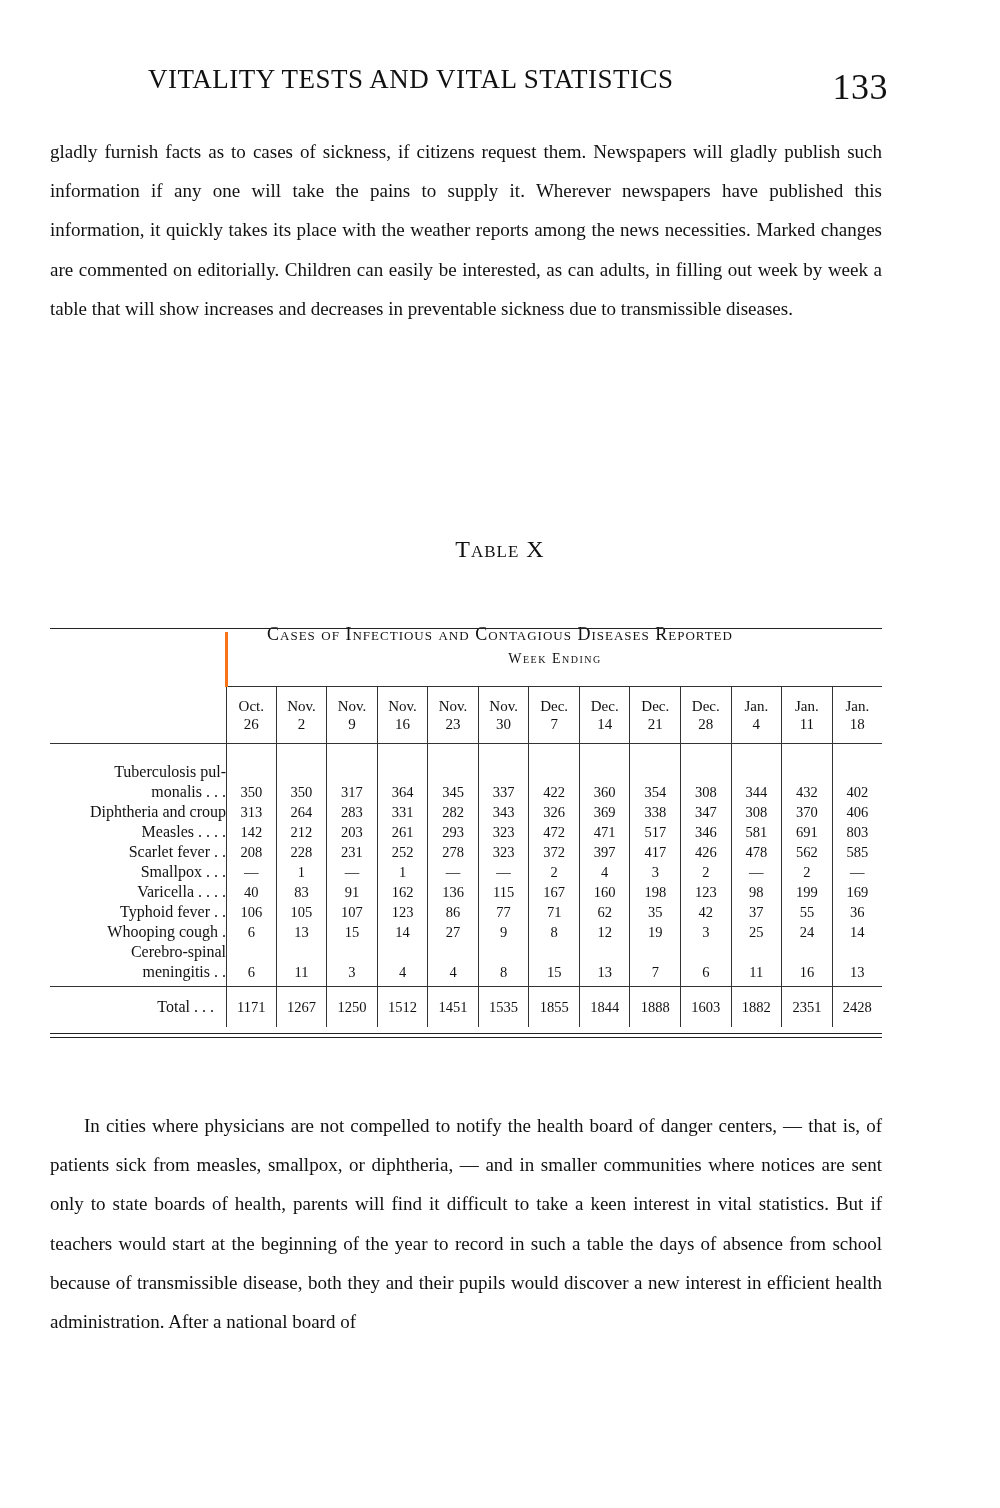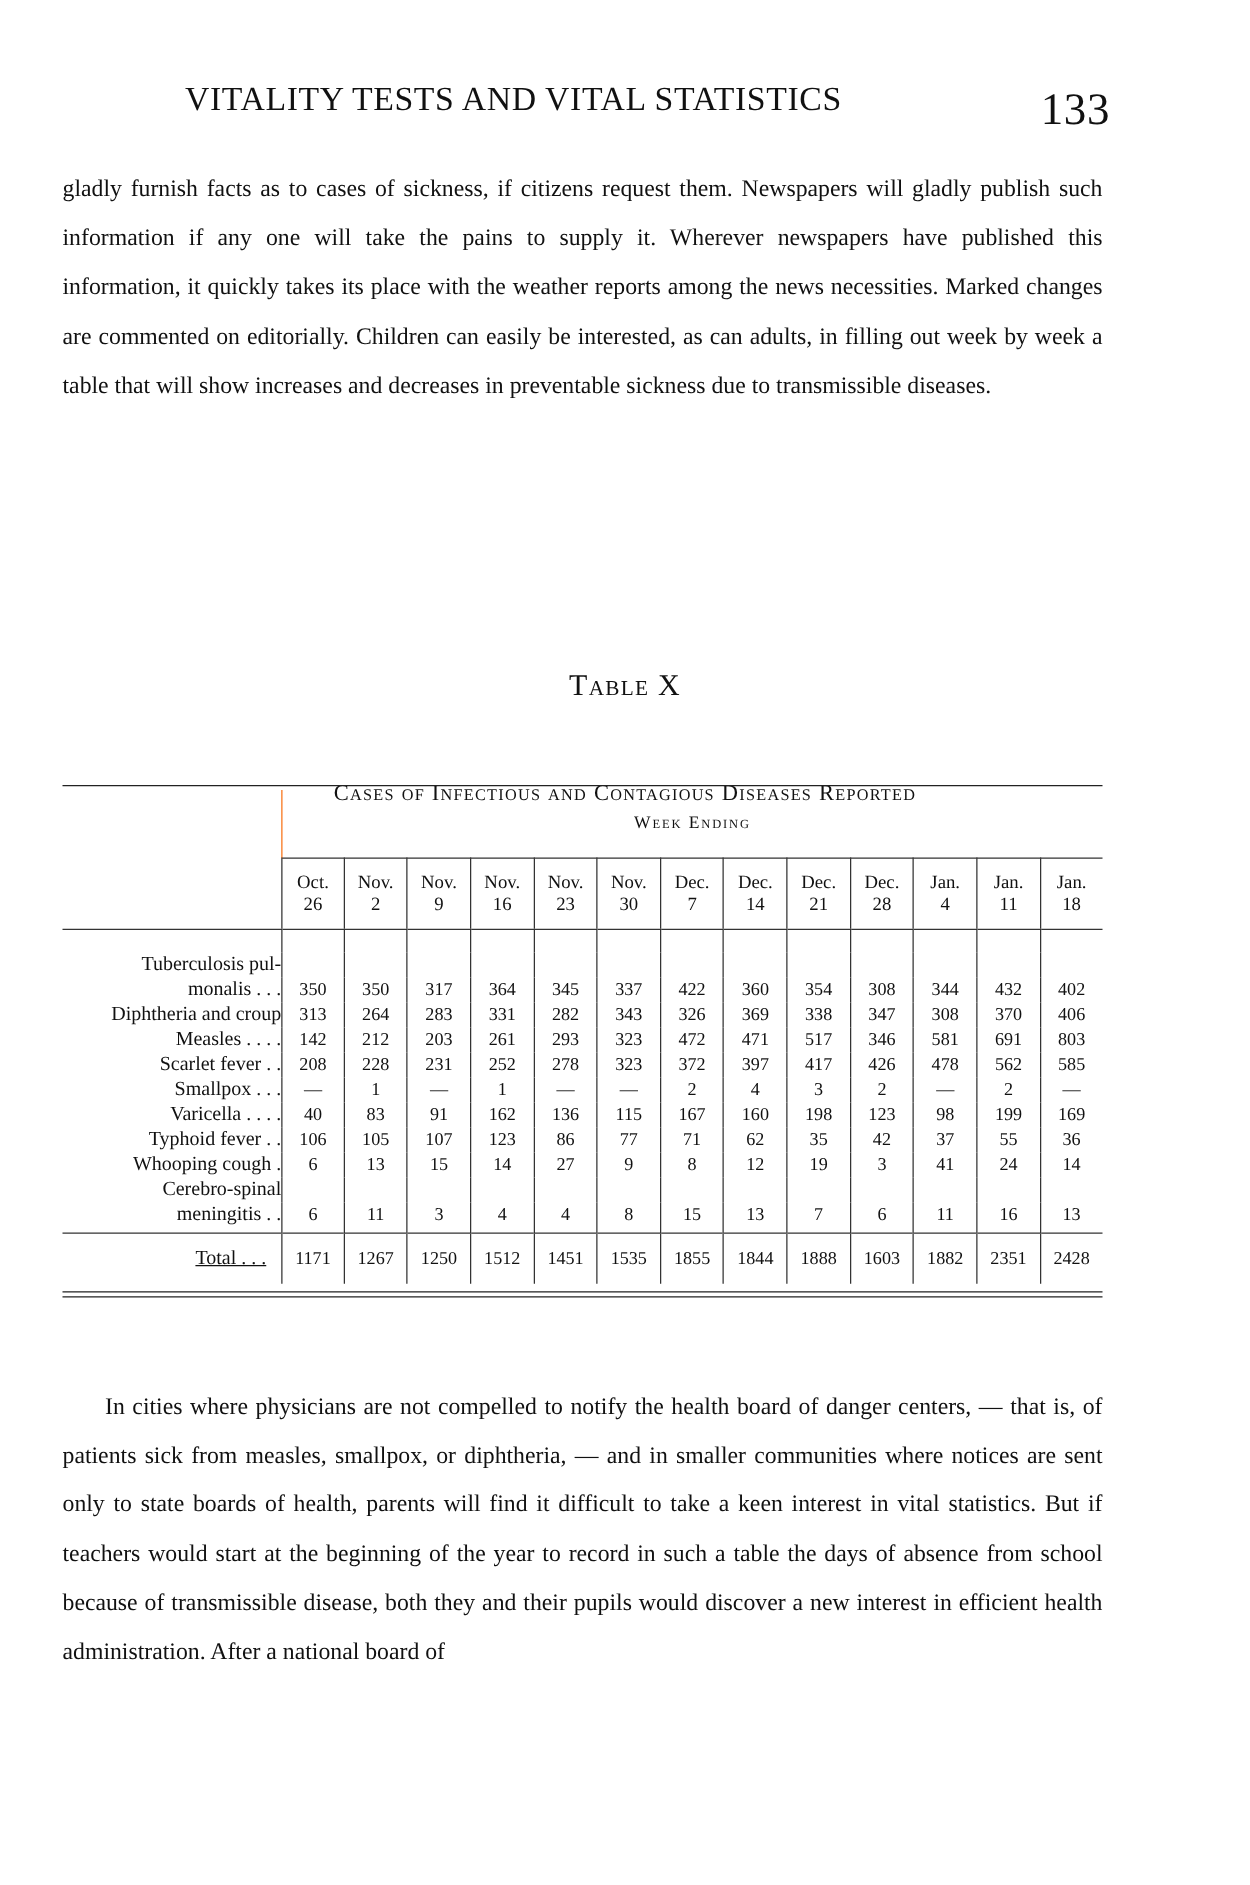--- a/index.html
+++ b/index.html
@@ -11,30 +11,30 @@
   .para{position:absolute;left:50px;width:832px;font-size:19px;line-height:39.2px;text-align:justify;}
   .para p{margin:0;}
   .p1{top:132px;}
   .p2{top:1106px;text-indent:34px;}
   .tbl-title{position:absolute;top:536px;left:0;width:1000px;text-align:center;font-size:24px;font-variant:small-caps;letter-spacing:1px;}
   .tbl-caption{position:absolute;top:584px;left:0;width:1000px;text-align:center;font-size:18px;font-variant:small-caps;letter-spacing:1px;margin-top:40px;}
   .table-wrap{position:absolute;top:628px;left:50px;width:832px;}
   .rule{height:0;border-top:1.5px solid #222;}
   table{border-collapse:collapse;width:832px;font-size:15px;margin-top:3px;}
   td,th{padding:0;font-weight:normal;}
-  .we{font-variant:small-caps;font-size:14px;letter-spacing:1.5px;text-align:center;height:54px;border-left:1px solid #f97316;border-bottom:1px solid #333;}
+  .we{font-variant:small-caps;font-size:14px;letter-spacing:1.5px;text-align:center;height:54px;border-left:3px solid #f97316;border-bottom:1px solid #333;}
   .colh{text-align:center;font-size:15px;line-height:18px;height:56px;border-left:1px solid #333;border-bottom:1px solid #333;vertical-align:middle;}
   .stub-head{border-bottom:1px solid #333;}
   .stub{font-size:16px;white-space:nowrap;text-align:right;line-height:20px;}
   .stub .indent{padding-left:18px;display:inline-block;}
   .num{text-align:center;border-left:1px solid #333;font-size:14.5px;line-height:20px;vertical-align:bottom;}
   tr.spacer td{height:18px;}
   tr.last td{padding-bottom:4px;}
   tr.total td{border-top:1px solid #333;height:40px;vertical-align:middle;}
-  tr.total td.stub{padding-right:12px;text-decoration:underline;}
+  tr.total td.stub{padding-right:12px;}
   .bottom-rule{margin-top:6px;border-top:1.5px solid #222;}
   .bottom-rule2{margin-top:3px;border-top:1px solid #222;}
 </style>
 </head>
 <body>
 
 <div class="page">
   <div class="running-head">
     <span class="title">VITALITY TESTS AND VITAL STATISTICS</span>
     <span class="pnum">133</span>
@@ -261,21 +261,21 @@
             <td class="num">6</td>
             <td class="num">13</td>
             <td class="num">15</td>
             <td class="num">14</td>
             <td class="num">27</td>
             <td class="num">9</td>
             <td class="num">8</td>
             <td class="num">12</td>
             <td class="num">19</td>
             <td class="num">3</td>
-            <td class="num">41</td>
+            <td class="num">25</td>
             <td class="num">24</td>
             <td class="num">14</td>
           </tr>
           <tr>
             <td class="stub">Cerebro-spinal</td>
             <td class="num"></td>
             <td class="num"></td>
             <td class="num"></td>
             <td class="num"></td>
             <td class="num"></td>

